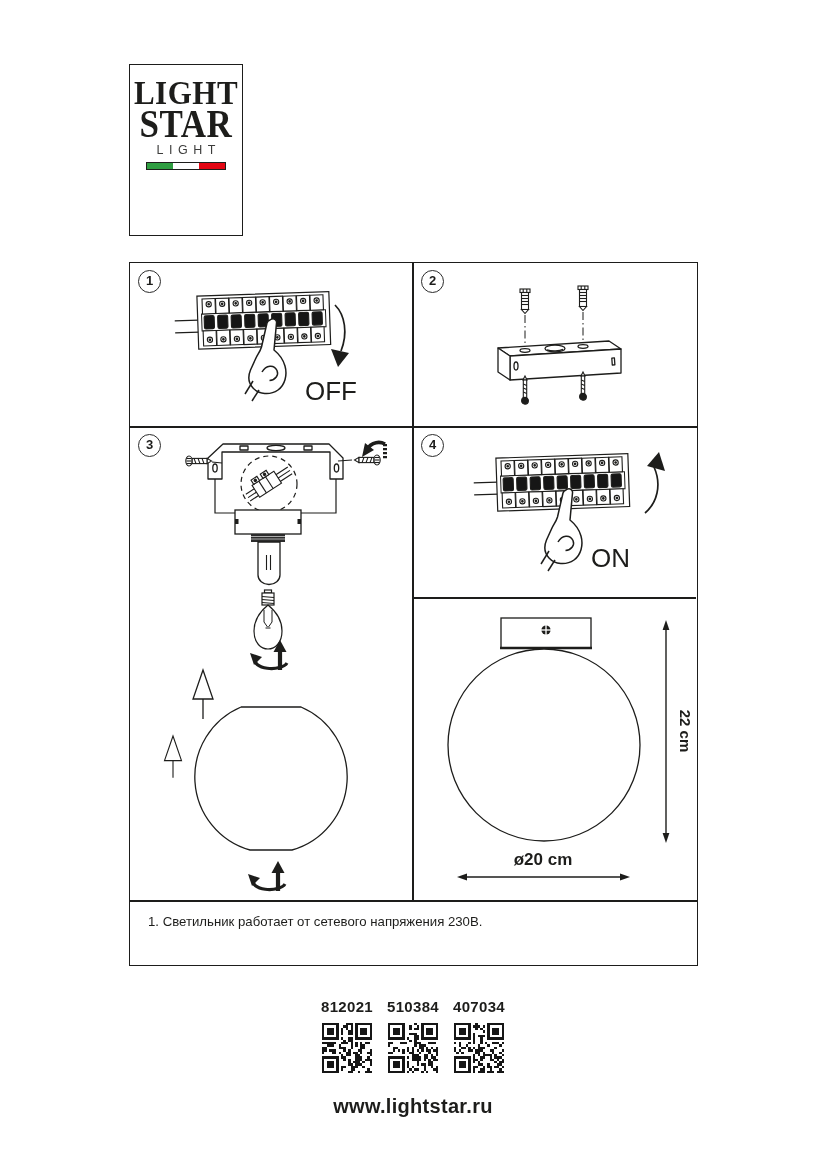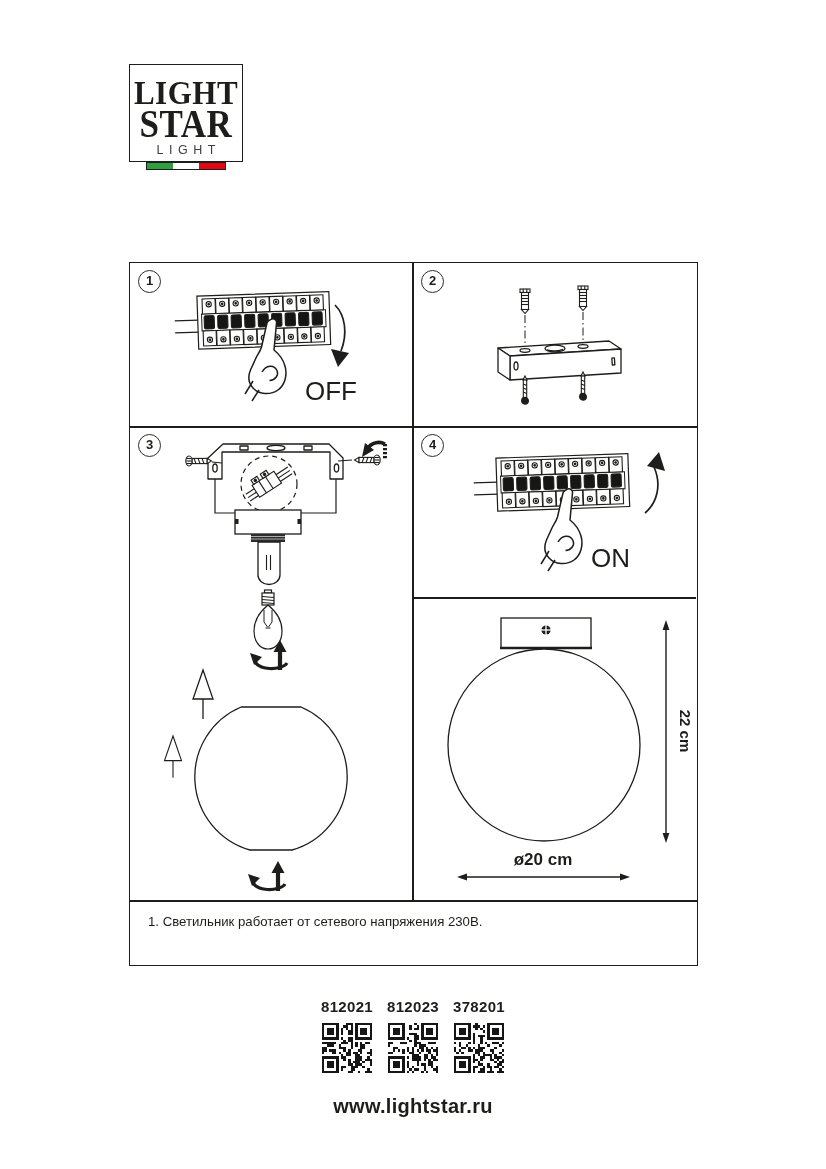--- a/index.html
+++ b/index.html
@@ -1,20 +1,20 @@
 <!DOCTYPE html>
 <html><head>
 <meta charset="utf-8">
 <style>
   html,body{margin:0;padding:0;background:#e8e8e8;}
   #page{position:relative;width:826px;height:1169px;background:#ffffff;margin:0 auto;
         font-family:"Liberation Sans","DejaVu Sans",sans-serif;color:#1d1d1b;overflow:hidden;}
   .abs{position:absolute;}
   
-  #logo{left:129px;top:64px;width:114px;height:98px;border:1.6px solid #1d1d1b;
+  #logo{left:129px;top:64px;width:114px;height:172px;border:1.6px solid #1d1d1b;
         box-sizing:border-box;text-align:center;}
   #logo .l1{margin-top:11px;font-family:"Liberation Serif","DejaVu Serif",serif;font-weight:700;
         font-size:31px;line-height:30px;letter-spacing:.5px;transform:scale(1,1.12);transform-origin:center top;}
   #logo .l2{font-family:"Liberation Serif","DejaVu Serif",serif;font-weight:700;
         font-size:35px;line-height:33px;letter-spacing:.5px;transform:scale(1,1.12);transform-origin:center top;}
   #logo .l3{margin-top:4px;font-size:12.5px;letter-spacing:5.5px;text-indent:5.5px;color:#3c3c3b;}
   #flag{width:80px;height:8px;margin:5px auto 0;border:1px solid #1d1d1b;box-sizing:border-box;display:flex;}
   #flag div{flex:1;}
   .fg{background:#2f9e41;} .fw{background:#ffffff;} .fr{background:#e30613;}
   
@@ -424,21 +424,21 @@
             <rect x="14" y="0" width="7" height="7" fill="#161616"></rect>
             <rect x="15" y="1" width="5" height="5" fill="#fff"></rect>
             <rect x="16" y="2" width="3" height="3" fill="#161616"></rect>
             <rect x="0" y="14" width="7" height="7" fill="#161616"></rect>
             <rect x="1" y="15" width="5" height="5" fill="#fff"></rect>
             <rect x="2" y="16" width="3" height="3" fill="#161616"></rect>
           </svg>
         </div>
     </div>
     <div class="prod">
-      <div class="code">812023</div>
+      <div class="code">510384</div>
       <div class="qr">
           <svg viewBox="0 0 21 21" width="100%" height="100%" shape-rendering="crispEdges">
             <rect x="11" y="0" width="1" height="1" fill="#161616"></rect>
             <rect x="9" y="1" width="1" height="1" fill="#161616"></rect>
             <rect x="12" y="1" width="1" height="1" fill="#161616"></rect>
             <rect x="9" y="2" width="1" height="1" fill="#161616"></rect>
             <rect x="11" y="2" width="1" height="1" fill="#161616"></rect>
             <rect x="12" y="2" width="1" height="1" fill="#161616"></rect>
             <rect x="9" y="4" width="1" height="1" fill="#161616"></rect>
             <rect x="10" y="4" width="1" height="1" fill="#161616"></rect>
@@ -550,21 +550,21 @@
             <rect x="14" y="0" width="7" height="7" fill="#161616"></rect>
             <rect x="15" y="1" width="5" height="5" fill="#fff"></rect>
             <rect x="16" y="2" width="3" height="3" fill="#161616"></rect>
             <rect x="0" y="14" width="7" height="7" fill="#161616"></rect>
             <rect x="1" y="15" width="5" height="5" fill="#fff"></rect>
             <rect x="2" y="16" width="3" height="3" fill="#161616"></rect>
           </svg>
         </div>
     </div>
     <div class="prod">
-      <div class="code">378201</div>
+      <div class="code">407034</div>
       <div class="qr">
           <svg viewBox="0 0 21 21" width="100%" height="100%" shape-rendering="crispEdges">
             <rect x="9" y="0" width="1" height="1" fill="#161616"></rect>
             <rect x="8" y="1" width="1" height="1" fill="#161616"></rect>
             <rect x="9" y="1" width="1" height="1" fill="#161616"></rect>
             <rect x="10" y="1" width="1" height="1" fill="#161616"></rect>
             <rect x="12" y="1" width="1" height="1" fill="#161616"></rect>
             <rect x="9" y="2" width="1" height="1" fill="#161616"></rect>
             <rect x="11" y="2" width="1" height="1" fill="#161616"></rect>
             <rect x="12" y="3" width="1" height="1" fill="#161616"></rect>

